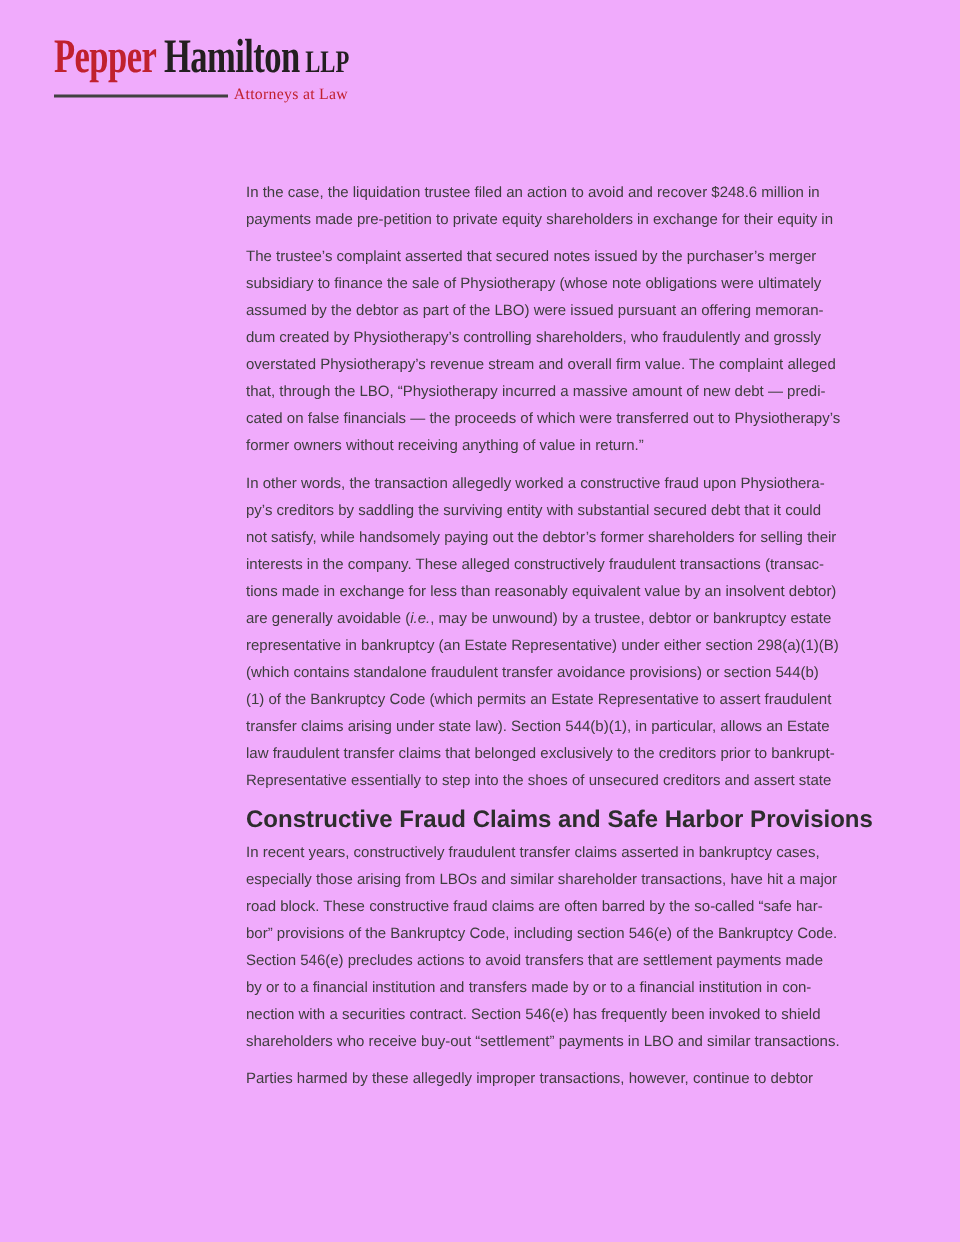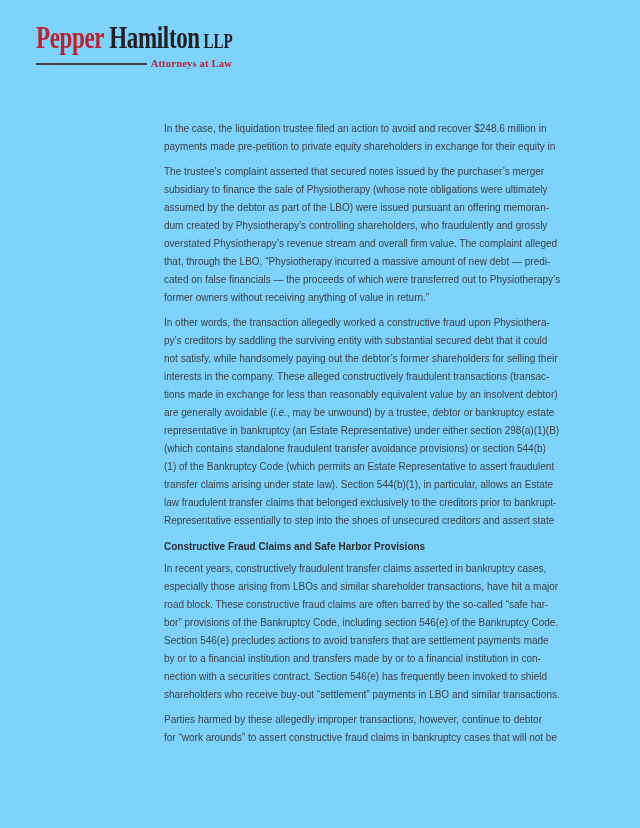--- a/index.html
+++ b/index.html
@@ -1,19 +1,19 @@
 <!DOCTYPE html>
 <html style="--brand-red: #c0212e; --brand-black: #231f20;"><head>
 <meta charset="utf-8">
 <style>
   html,body { margin:0; padding:0; background:#ffffff; }
   .page {
     position:relative;
     width:640px; height:828px;
-    background:#7dd3fc;
+    background:#f0abfc;
     overflow:hidden;
     font-family:"Liberation Sans", sans-serif;
   }
 
   
   .logo { position:absolute; left:36px; top:22px; width:196px; }
   .logo-text {
     font-family:"Liberation Serif", serif;
     font-weight:bold;
     font-size:32px;
@@ -28,40 +28,40 @@
   .logo-text .red { color:var(--brand-red,#c0212e); }
   .logo-text .word-gap { margin-left:7px; }
   .logo-text .llp { font-size:21px; margin-left:5px; letter-spacing:0; }
   .tagline-row {
     display:flex; align-items:center;
     margin-top:2px; width:196px;
   }
   .tagline-rule { flex:1 1 auto; height:2px; background:#414141; margin-right:4px; }
   .tagline {
     font-family:"Liberation Serif", serif;
-    font-weight:bold;
+    font-weight:normal;
     font-size:10.5px;
     color:var(--brand-red,#c0212e);
     letter-spacing:0.2px;
     white-space:nowrap;
   }
 
   
   .content {
     position:absolute; left:150px; top:120px; width:430px;
     color:#3e3e3e;
     font-size:10px;
     line-height:18px;
     margin-left:14px;
   }
   .para { margin:0 0 7px 0; }
   .line { white-space:pre; height:18px; }
   .it { font-style:italic; }
   .heading {
-    font-size:10px;
+    font-size:16px;
     line-height:19px;
     font-weight:bold;
     color:#2d2d2d;
     margin:0 0 4px 0;
     white-space:nowrap;
   }
 </style>
 </head>
 <body>
 
@@ -110,17 +110,16 @@
         <div class="line">especially those arising from LBOs and similar shareholder transactions, have hit a major</div>
         <div class="line">road block. These constructive fraud claims are often barred by the so-called “safe har-</div>
         <div class="line">bor” provisions of the Bankruptcy Code, including section 546(e) of the Bankruptcy Code.</div>
         <div class="line">Section 546(e) precludes actions to avoid transfers that are settlement payments made</div>
         <div class="line">by or to a financial institution and transfers made by or to a financial institution in con-</div>
         <div class="line">nection with a securities contract. Section 546(e) has frequently been invoked to shield</div>
         <div class="line">shareholders who receive buy-out “settlement” payments in LBO and similar transactions.</div>
       </div>
       <div class="para">
         <div class="line">Parties harmed by these allegedly improper transactions, however, continue to debtor</div>
-        <div class="line">for “work arounds” to assert constructive fraud claims in bankruptcy cases that will not be</div>
       </div>
     </div>
 
 </div>
 
 </body></html>

